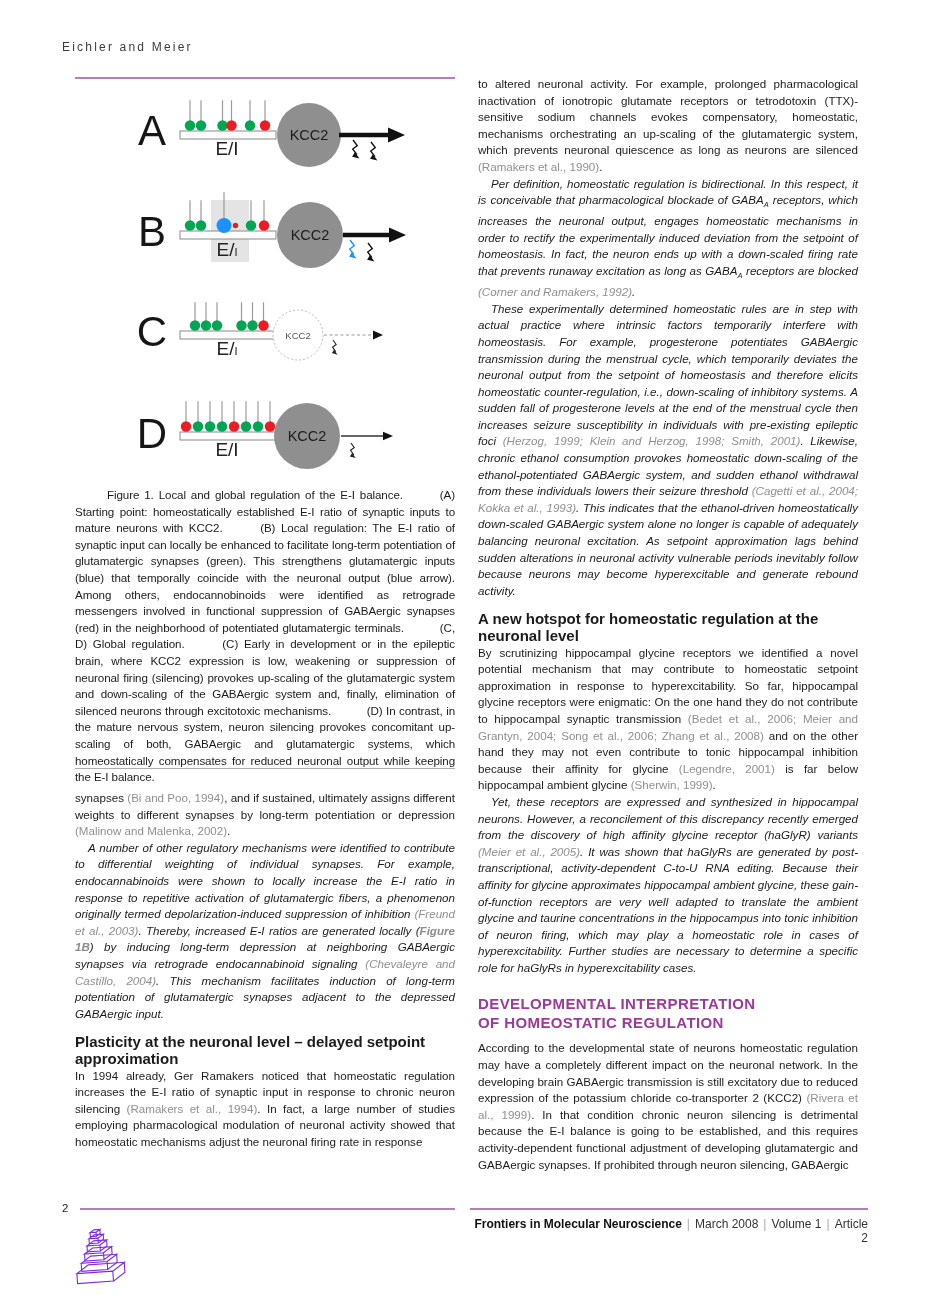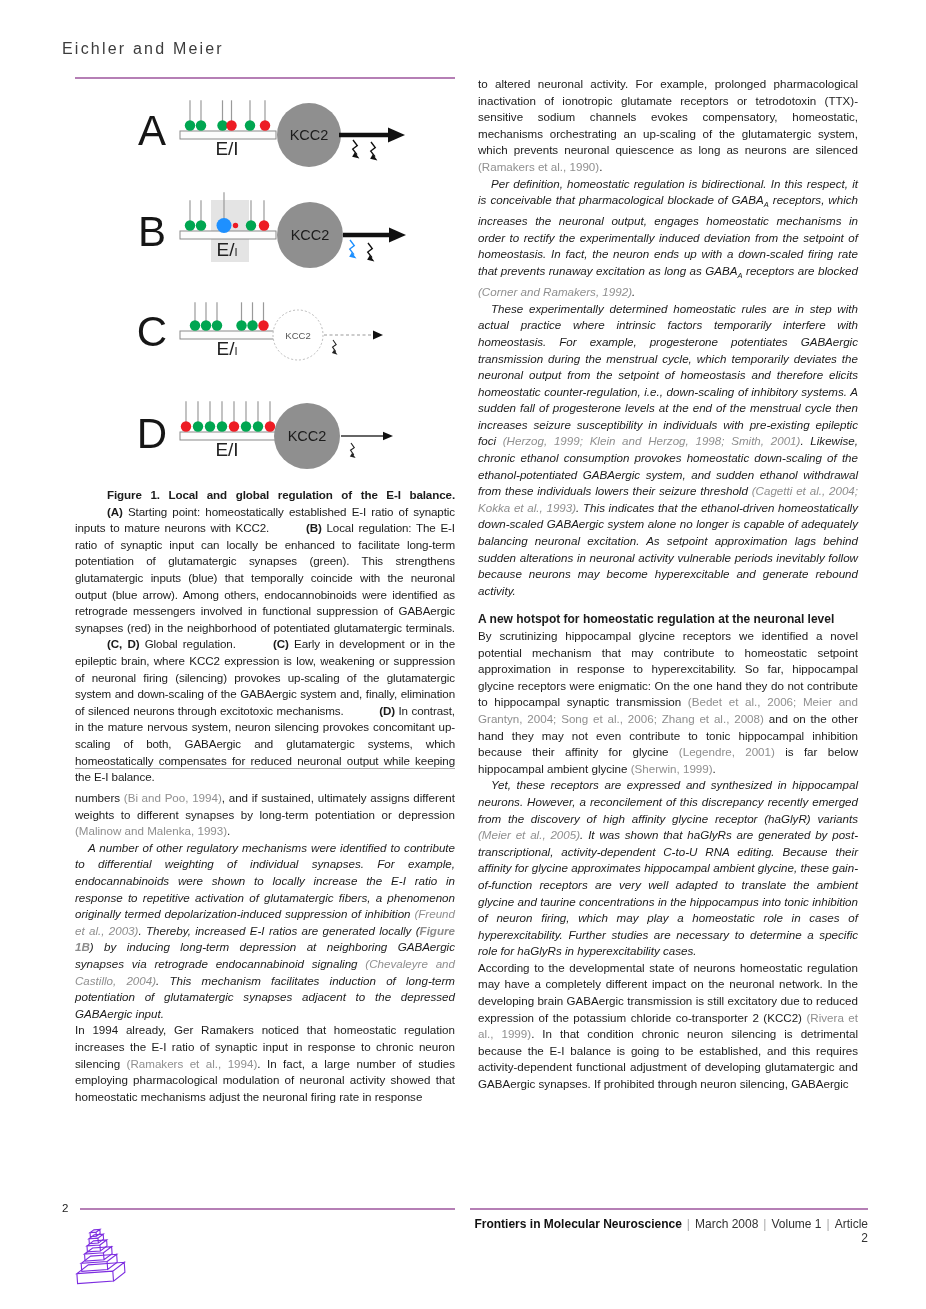--- a/index.html
+++ b/index.html
@@ -2,35 +2,35 @@
 <html><head>
 <meta charset="utf-8">
 <style>
   html,body{margin:0;padding:0;}
   body{
     width:926px;height:1309px;position:relative;background:#ffffff;
     font-family:"Liberation Sans","DejaVu Sans",sans-serif;color:#1b1b1b;
     overflow:hidden;
   }
   .running-head{
-    position:absolute;left:62px;top:40px;font-size:16px;letter-spacing:2.2px;color:#3c3c3c;
+    position:absolute;left:62px;top:40px;font-size:12px;letter-spacing:2.2px;color:#3c3c3c;
   }
   .head-rule{position:absolute;left:75px;top:77px;width:380px;height:2px;background:#b57fb5;}
   .figure-wrap{position:absolute;left:70px;top:88px;width:390px;height:402px;}
   .caption{position:absolute;left:75px;top:487px;width:380px;}
   .caption p{font-size:10.9px;line-height:15.3px;margin:0;text-align:justify;letter-spacing:-0.1px;}
   .col-divider{position:absolute;left:75px;top:768px;width:380px;height:1px;background:#adadad;}
   .left-body{position:absolute;left:75px;top:790px;width:380px;}
   .right-body{position:absolute;left:478px;top:76px;width:380px;}
   p.para{font-size:11.6px;line-height:16.6px;margin:0;text-align:justify;}
   p.para.indent{text-indent:13px;font-style:italic;}
-  h3{font-size:12px;line-height:16.6px;margin:12px 0 0 0;font-weight:bold;}
+  h3{font-size:15px;line-height:16.6px;margin:12px 0 0 0;font-weight:bold;}
   h2{color:#9a3a99;font-size:15px;line-height:19px;letter-spacing:0.4px;margin:18px 0 8px 0;font-weight:bold;}
   .cite{color:#8f8f8f;margin-top:16px;}
-  .b{font-weight:bold;padding-left:32px;}
+  .b{font-weight:normal;padding-left:32px;}
   .figref{color:#8c8c8c;font-weight:bold;}
   .sub{font-size:7.5px;vertical-align:-2.5px;}
   
   .pl{font-size:42px;fill:#161616;text-anchor:middle;}
   .ei{font-size:19px;fill:#222;text-anchor:middle;}
   .ei .small-i{font-size:11px;}
   .kcc2{font-size:14.5px;fill:#1c1c1c;text-anchor:middle;}
   .kcc2s{font-size:9.5px;fill:#555;text-anchor:middle;}
   .bar{fill:#fcfcfc;stroke:#8a8a8a;stroke-width:1;}
   .axon-thick{stroke:#111;stroke-width:4.5;}
@@ -170,32 +170,37 @@
 </svg>
 </div>
 
 <div class="caption">
     <p class="para"><span class="b">Figure 1. Local and global regulation of the E-I balance. </span><span class="b">(A)</span><span> Starting point: homeostatically established E-I ratio of synaptic inputs to mature neurons with KCC2. </span><span class="b">(B)</span><span> Local regulation: The E-I ratio of synaptic input can locally be enhanced to facilitate long-term potentiation of glutamatergic synapses (green). This strengthens glutamatergic inputs (blue) that temporally coincide with the neuronal output (blue arrow). Among others, endocannobinoids were identified as retrograde messengers involved in functional suppression of GABAergic synapses (red) in the neighborhood of potentiated glutamatergic terminals. </span><span class="b">(C, D)</span><span> Global regulation. </span><span class="b">(C)</span><span> Early in development or in the epileptic brain, where KCC2 expression is low, weakening or suppression of neuronal firing (silencing) provokes up-scaling of the glutamatergic system and down-scaling of the GABAergic system and, finally, elimination of silenced neurons through excitotoxic mechanisms. </span><span class="b">(D)</span><span> In contrast, in the mature nervous system, neuron silencing provokes concomitant up-scaling of both, GABAergic and glutamatergic systems, which homeostatically compensates for reduced neuronal output while keeping the E-I balance.</span></p>
   </div>
 
 <div class="col-divider"></div>
 
 <div class="left-body">
-    <p class="para"><span>numbers </span><span class="cite">(Bi and Poo, 1994)</span><span>, and if sustained, ultimately assigns different weights to different synapses by long-term potentiation or depression </span><span class="cite">(Malinow and Malenka, 1993)</span><span>.</span></p>
+    <p class="para"><span>synapses </span><span class="cite">(Bi and Poo, 1994)</span><span>, and if sustained, ultimately assigns different weights to different synapses by long-term potentiation or depression </span><span class="cite">(Malinow and Malenka, 2002)</span><span>.</span></p>
     <p class="para indent"><span>A number of other regulatory mechanisms were identified to contribute to differential weighting of individual synapses. For example, endocannabinoids were shown to locally increase the E-I ratio in response to repetitive activation of glutamatergic fibers, a phenomenon originally termed depolarization-induced suppression of inhibition </span><span class="cite">(Freund et al., 2003)</span><span>. Thereby, increased E-I ratios are generated locally (</span><span class="figref">Figure 1B</span><span>) by inducing long-term depression at neighboring GABAergic synapses via retrograde endocannabinoid signaling </span><span class="cite">(Chevaleyre and Castillo, 2004)</span><span>. This mechanism facilitates induction of long-term potentiation of glutamatergic synapses adjacent to the depressed GABAergic input.</span></p>
+    <h3>Plasticity at the neuronal level – delayed setpoint approximation</h3>
     <p class="para"><span>In 1994 already, Ger Ramakers noticed that homeostatic regulation increases the E-I ratio of synaptic input in response to chronic neuron silencing </span><span class="cite">(Ramakers et al., 1994)</span><span>. In fact, a large number of studies employing pharmacological modulation of neuronal activity showed that homeostatic mechanisms adjust the neuronal firing rate in response</span></p>
   </div>
 
 <div class="right-body">
     <p class="para"><span>to altered neuronal activity. For example, prolonged pharmacological inactivation of ionotropic glutamate receptors or tetrodotoxin (TTX)-sensitive sodium channels evokes compensatory, homeostatic, mechanisms orchestrating an up-scaling of the glutamatergic system, which prevents neuronal quiescence as long as neurons are silenced </span><span class="cite">(Ramakers et al., 1990)</span><span>.</span></p>
     <p class="para indent"><span>Per definition, homeostatic regulation is bidirectional. In this respect, it is conceivable that pharmacological blockade of GABA</span><span class="sub">A</span><span> receptors, which increases the neuronal output, engages homeostatic mechanisms in order to rectify the experimentally induced deviation from the setpoint of homeostasis. In fact, the neuron ends up with a down-scaled firing rate that prevents runaway excitation as long as GABA</span><span class="sub">A</span><span> receptors are blocked </span><span class="cite">(Corner and Ramakers, 1992)</span><span>.</span></p>
     <p class="para indent"><span>These experimentally determined homeostatic rules are in step with actual practice where intrinsic factors temporarily interfere with homeostasis. For example, progesterone potentiates GABAergic transmission during the menstrual cycle, which temporarily deviates the neuronal output from the setpoint of homeostasis and therefore elicits homeostatic counter-regulation, i.e., down-scaling of inhibitory systems. A sudden fall of progesterone levels at the end of the menstrual cycle then increases seizure susceptibility in individuals with pre-existing epileptic foci </span><span class="cite">(Herzog, 1999; Klein and Herzog, 1998; Smith, 2001)</span><span>. Likewise, chronic ethanol consumption provokes homeostatic down-scaling of the ethanol-potentiated GABAergic system, and sudden ethanol withdrawal from these individuals lowers their seizure threshold </span><span class="cite">(Cagetti et al., 2004; Kokka et al., 1993)</span><span>. This indicates that the ethanol-driven homeostatically down-scaled GABAergic system alone no longer is capable of adequately balancing neuronal excitation. As setpoint approximation lags behind sudden alterations in neuronal activity vulnerable periods inevitably follow because neurons may become hyperexcitable and generate rebound activity.</span></p>
     <h3>A new hotspot for homeostatic regulation at the neuronal level</h3>
     <p class="para"><span>By scrutinizing hippocampal glycine receptors we identified a novel potential mechanism that may contribute to homeostatic setpoint approximation in response to hyperexcitability. So far, hippocampal glycine receptors were enigmatic: On the one hand they do not contribute to hippocampal synaptic transmission </span><span class="cite">(Bedet et al., 2006; Meier and Grantyn, 2004; Song et al., 2006; Zhang et al., 2008)</span><span> and on the other hand they may not even contribute to tonic hippocampal inhibition because their affinity for glycine </span><span class="cite">(Legendre, 2001)</span><span> is far below hippocampal ambient glycine </span><span class="cite">(Sherwin, 1999)</span><span>.</span></p>
     <p class="para indent"><span>Yet, these receptors are expressed and synthesized in hippocampal neurons. However, a reconcilement of this discrepancy recently emerged from the discovery of high affinity glycine receptor (haGlyR) variants </span><span class="cite">(Meier et al., 2005)</span><span>. It was shown that haGlyRs are generated by post-transcriptional, activity-dependent C-to-U RNA editing. Because their affinity for glycine approximates hippocampal ambient glycine, these gain-of-function receptors are very well adapted to translate the ambient glycine and taurine concentrations in the hippocampus into tonic inhibition of neuron firing, which may play a homeostatic role in cases of hyperexcitability. Further studies are necessary to determine a specific role for haGlyRs in hyperexcitability cases.</span></p>
+    <h2>
+      <div>DEVELOPMENTAL INTERPRETATION</div>
+      <div>OF HOMEOSTATIC REGULATION</div>
+    </h2>
     <p class="para"><span>According to the developmental state of neurons homeostatic regulation may have a completely different impact on the neuronal network. In the developing brain GABAergic transmission is still excitatory due to reduced expression of the potassium chloride co-transporter 2 (KCC2) </span><span class="cite">(Rivera et al., 1999)</span><span>. In that condition chronic neuron silencing is detrimental because the E-I balance is going to be established, and this requires activity-dependent functional adjustment of developing glutamatergic and GABAergic synapses. If prohibited through neuron silencing, GABAergic</span></p>
   </div>
 
 <div class="page-num">2</div>
 <div class="foot-rule-left"></div>
 <div class="foot-rule-right"></div>
 <div class="footer-right">
   <span class="jn">Frontiers in Molecular Neuroscience</span><span class="sep">|</span><span>March 2008</span><span class="sep">|</span><span>Volume 1</span><span class="sep">|</span><span>Article 2</span>
 </div>
 

